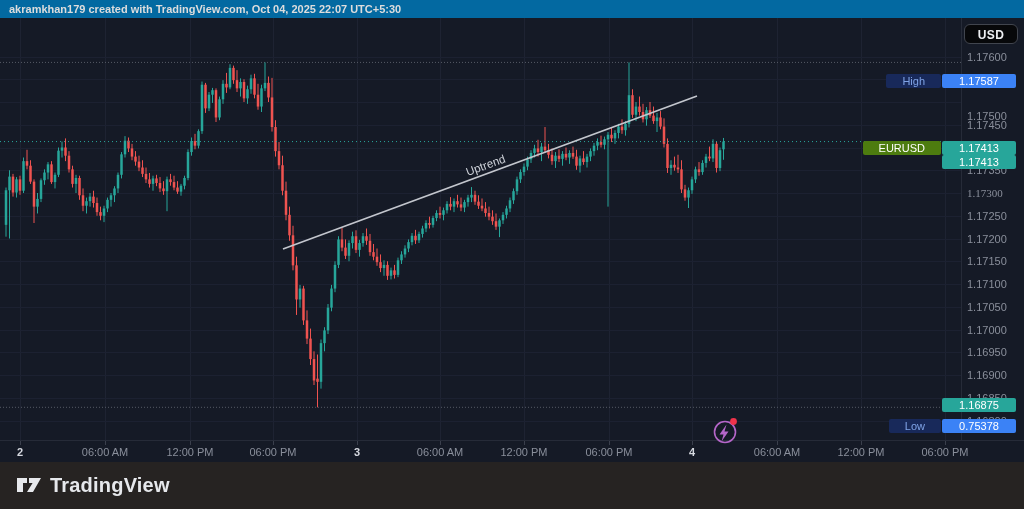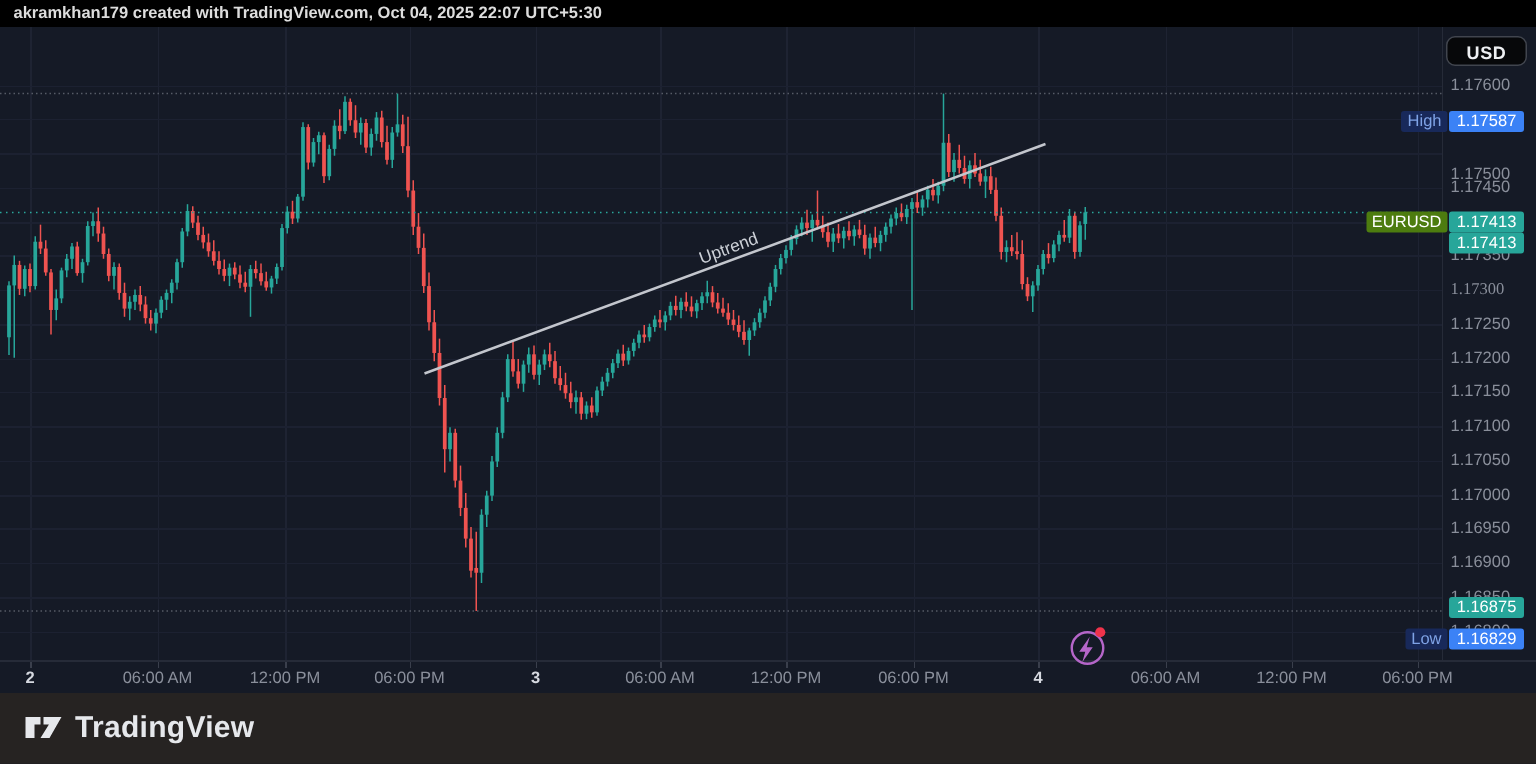--- a/index.html
+++ b/index.html
@@ -1,39 +1,39 @@
 <!DOCTYPE html>
 <html><head>
 <meta charset="utf-8">
 <style>
   html,body{margin:0;padding:0;background:#262322;width:1024px;height:509px;overflow:hidden;
     font-family:"Liberation Sans",sans-serif;-webkit-font-smoothing:antialiased;}
   #stage{position:relative;width:1024px;height:509px;}
   
-  #topbar{position:absolute;left:0;top:0;width:1024px;height:18px;background:#000000;
+  #topbar{position:absolute;left:0;top:0;width:1024px;height:18px;background:#0369a1;
     color:#dddddd;font-size:11px;font-weight:600;line-height:18px;padding-left:9px;box-sizing:border-box;z-index:30;}
   
   #chart{position:absolute;left:0;top:18px;width:1024px;height:444px;background:#151a26;z-index:1;}
   #cv{position:absolute;left:0;top:-18px;z-index:2;}
   
   #legend{position:absolute;left:24px;top:8px;z-index:10;font-size:12px;color:#d5d8df;white-space:nowrap;}
   #legend .dim{color:#7a7e8a;margin-left:8px;}
   #legend .val{color:#2aa79c;}
   #legend .chg{color:#2aa79c;margin-left:8px;}
   
   #usd-btn{position:absolute;left:964px;top:6px;width:54px;height:20px;z-index:12;
     background:#07080a;border:1px solid #41454e;border-radius:6px;color:#eef0f3;
     font-size:12px;font-weight:700;text-align:center;line-height:18px;letter-spacing:.4px;box-sizing:border-box;cursor:pointer;}
   
   .axis-label{position:absolute;font-size:11px;color:#8a8f9b;z-index:3;}
   #time-axis .axis-label{transform:translateX(-50%);}
   #time-axis .axis-label.bold{color:#d6d9e0;font-weight:700;}
   
   .tagrow{position:absolute;height:14px;z-index:11;display:flex;font-size:11px;line-height:14px;}
-  .chip{padding:0 4px;border-radius:2px;white-space:nowrap;}
+  .chip{padding:0 16px;border-radius:2px;white-space:nowrap;}
   .chip.blue-lab{background:#18295a;color:#7fa3e6;margin-right:1px;}
   .chip.blue-val{background:#3b82f6;color:#ffffff;}
   .chip.teal-lab{background:#4d7c0f;color:#ffffff;margin-right:1px;}
   .chip.teal-val{background:#27a69a;color:#ffffff;}
   #tag-high{top:56px;right:8px;}
   #tag-sym{top:123px;right:8px;}
   #tag-last{top:137px;right:8px;}
   #tag-pre-low{top:380px;right:8px;}
   #tag-low{top:401px;right:8px;}
   .chip.price-w{min-width:42px;text-align:center;}
@@ -561,21 +561,21 @@
       <span class="chip teal-val price-w">1.17413</span>
     </div>
     <div class="tagrow" id="tag-last">
       <span class="chip teal-val price-w">1.17413</span>
     </div>
     <div class="tagrow" id="tag-pre-low">
       <span class="chip teal-val price-w">1.16875</span>
     </div>
     <div class="tagrow" id="tag-low">
       <span class="chip blue-lab">Low</span>
-      <span class="chip blue-val price-w">1.16829</span>
+      <span class="chip blue-val price-w">0.75378</span>
     </div>
 
     <svg width="40" height="40" style="position:absolute;left:705px;top:393px;z-index:9">
       <circle cx="20" cy="21" r="10.5" fill="none" stroke="#b566c9" stroke-width="1.6"></circle>
       <path d="M21.5 13.5 L14.5 23.5 h4 l-2 7 7 -10 h-4 z" fill="#b566c9"></path>
       <circle cx="28.5" cy="10.5" r="3.4" fill="#f0334b"></circle>
     </svg>
   </div>
 
   <div id="footer">

